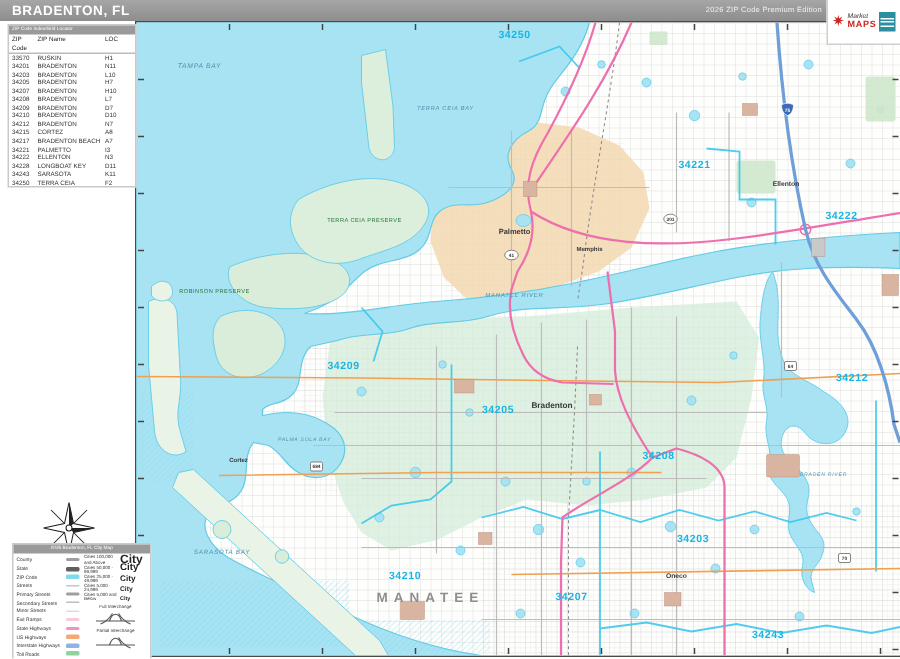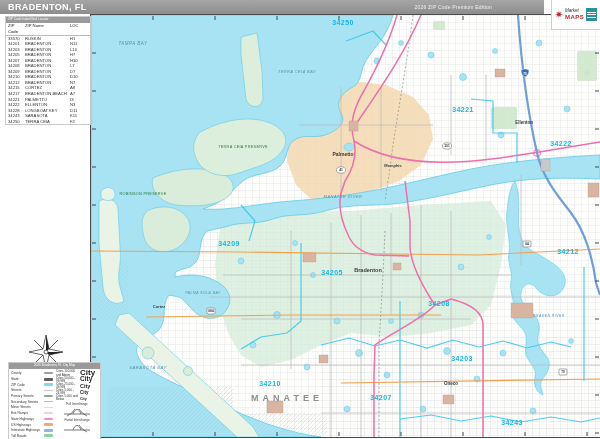--- a/index.html
+++ b/index.html
@@ -1,21 +1,21 @@
 <!DOCTYPE html>
 <html><head>
 <meta charset="utf-8">
 <style>
   html,body{margin:0;padding:0;}
   body{width:600px;height:439px;overflow:hidden;background:#fff;
        font-family:"Liberation Sans","DejaVu Sans",sans-serif;}
   .stage{position:relative;width:600px;height:439px;background:#fff;}
 
   
-  .titlebar{position:absolute;left:0;top:0;width:544px;height:14px;
+  .titlebar{position:absolute;left:0;top:0;width:600px;height:14px;
     background:linear-gradient(#a6a6a6,#8d8d8d);display:flex;align-items:center;}
   .title{color:#fff;font-weight:bold;font-size:9px;letter-spacing:.4px;margin-left:8px;}
   .edition{position:absolute;right:52px;top:4px;color:#f2f2f2;font-size:5px;letter-spacing:.2px;}
 
   
   .logo-box{position:absolute;right:0;top:0;width:48px;height:29px;background:#fff;
     border-left:1px solid #cfcfcf;border-bottom:1px solid #cfcfcf;
     display:flex;align-items:center;justify-content:center;gap:2px;z-index:30;}
   .logo-star{color:#c22;font-size:10px;line-height:10px;}
   .logo-words{display:flex;flex-direction:column;line-height:1;}

